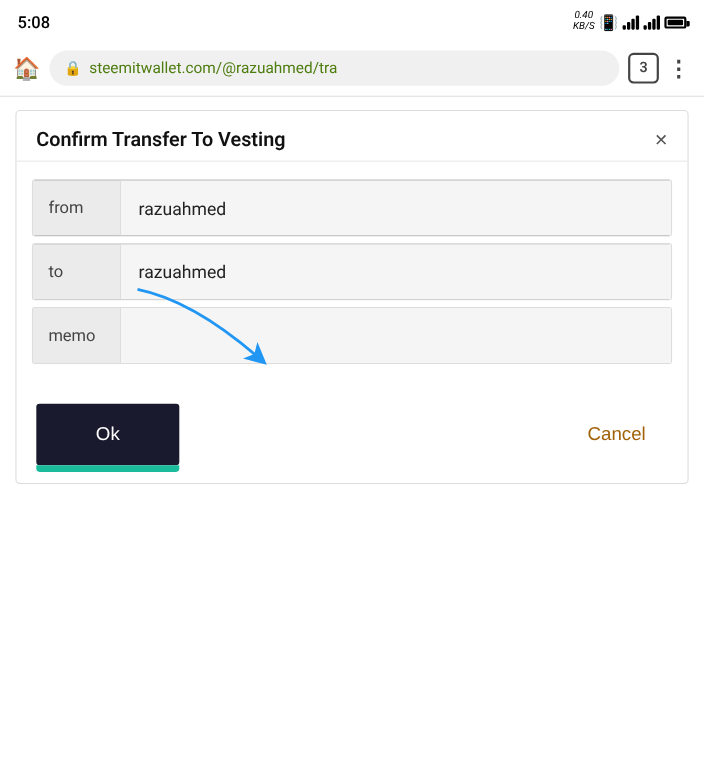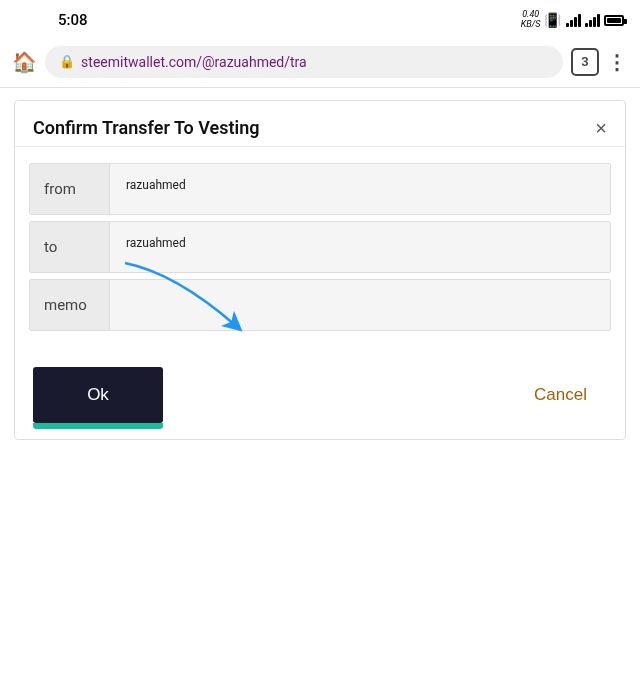--- a/index.html
+++ b/index.html
@@ -21,21 +21,20 @@
       align-items: center;
       padding: 8px 16px 4px;
       background: #fff;
       height: 36px;
     }
 
     .status-time {
       font-size: 15px;
       font-weight: 500;
       color: #000;
-      margin-left: 42px;
     }
 
     .status-icons {
       display: flex;
       align-items: center;
       gap: 4px;
       font-size: 11px;
       color: #000;
     }
 
@@ -75,21 +74,21 @@
       gap: 6px;
     }
 
     .lock-icon {
       font-size: 13px;
       color: #555;
     }
 
     .url-text {
       font-size: 14px;
-      color: #701a75;
+      color: #4d7c0f;
       flex: 1;
     }
 
     .tab-badge {
       width: 28px;
       height: 28px;
       border: 2px solid #444;
       border-radius: 5px;
       display: flex;
       align-items: center;
@@ -160,24 +159,24 @@
       color: #444;
       min-width: 80px;
       background: #ebebeb;
       display: flex;
       align-items: center;
       border-right: 1px solid #ddd;
     }
 
     .form-value {
       padding: 14px 16px;
-      font-size: 12px;
+      font-size: 16px;
       color: #222;
       display: flex;
-      align-items: flex-start;
+      align-items: center;
       flex: 1;
       background: #f5f5f5;
     }
 
     
     .arrow-container {
       position: absolute;
       top: 152px;
       left: 80px;
       width: 220px;

